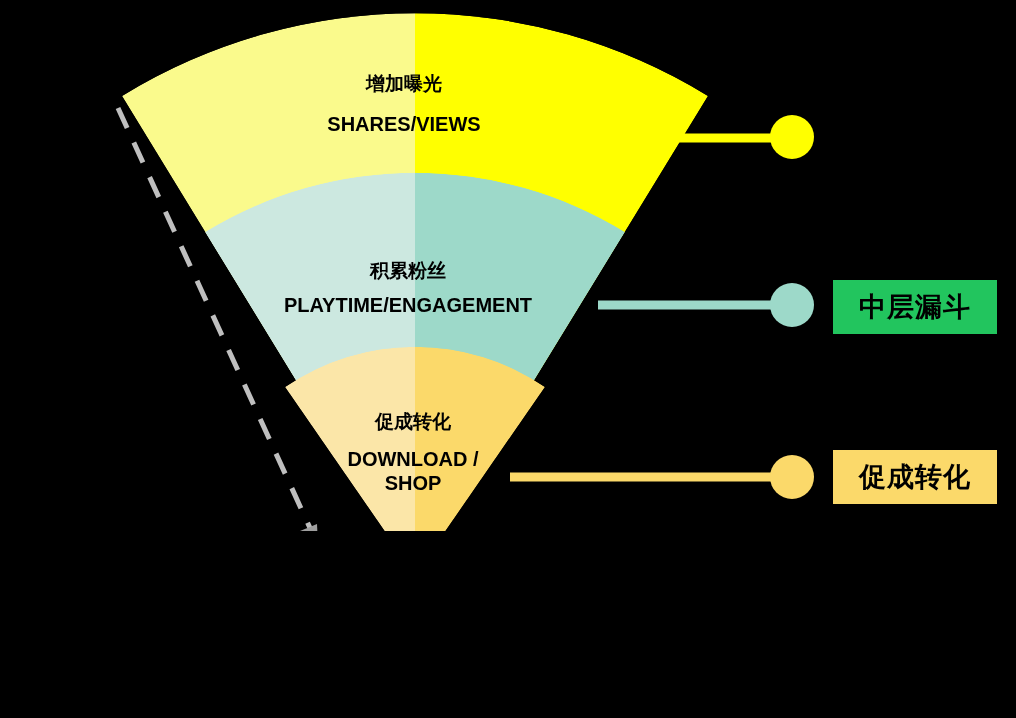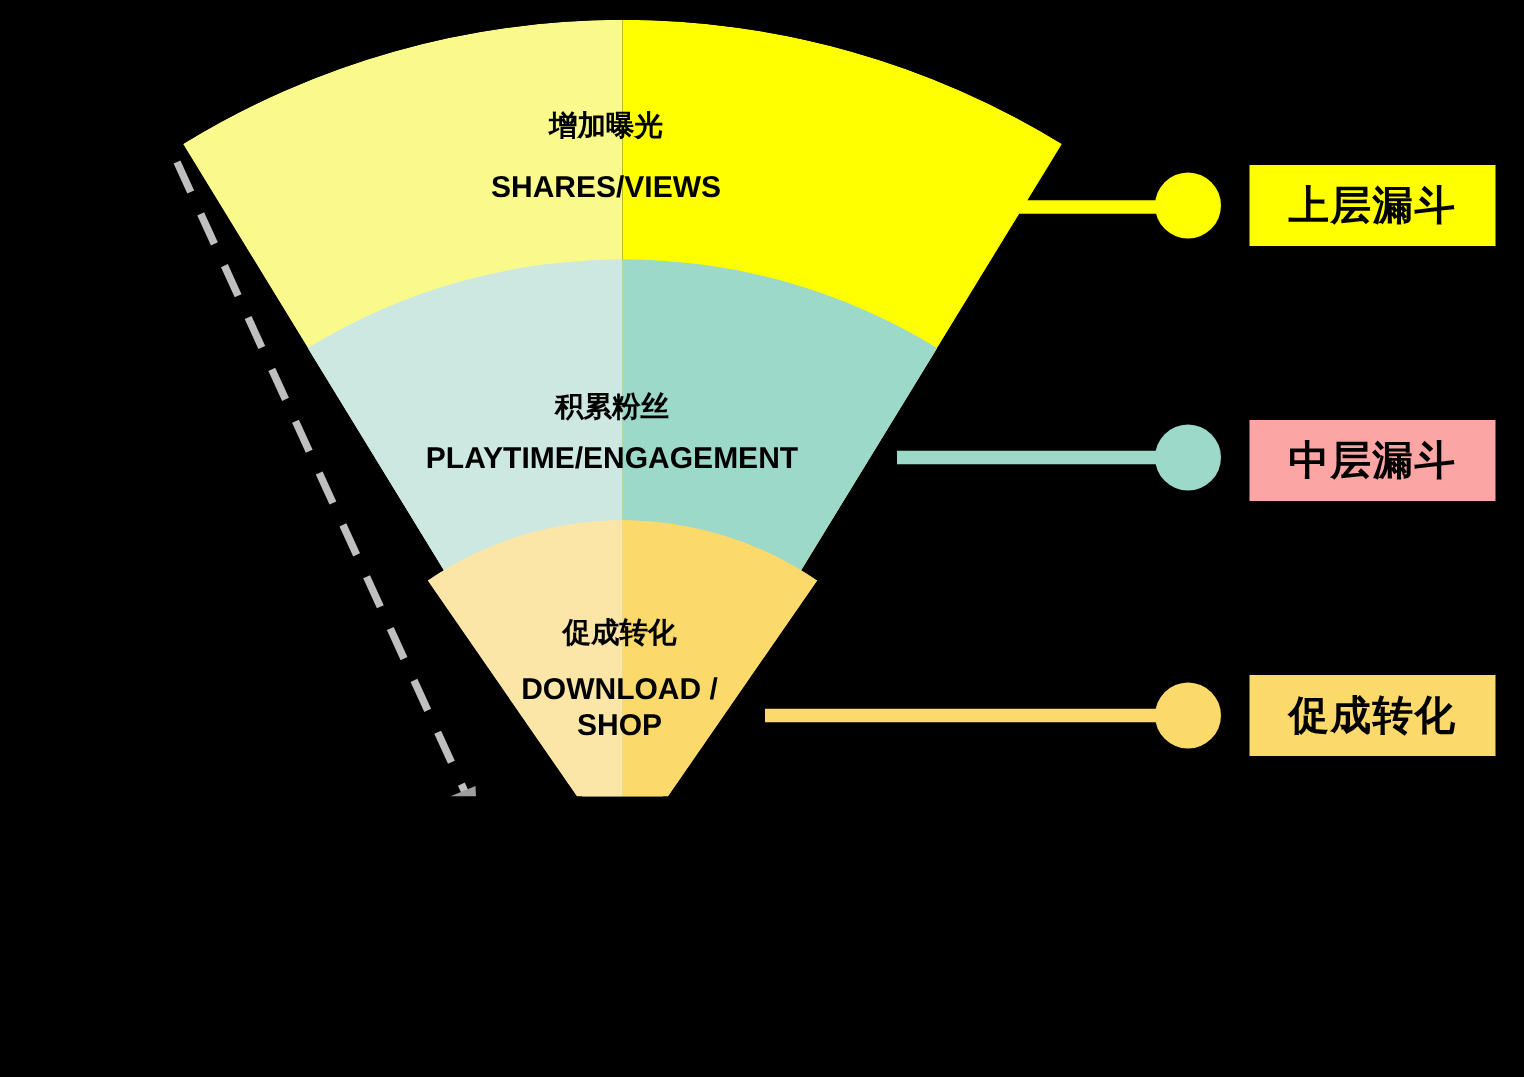--- a/index.html
+++ b/index.html
@@ -43,21 +43,21 @@
     display: flex;
     align-items: center;
     justify-content: center;
     font-weight: bold;
     font-size: 27px;
     color: #000000;
     letter-spacing: 1px;
     font-family: "Liberation Sans", sans-serif;
   }
   #badge-top    { left: 833px; top: 110px; width: 164px; height: 54px; background: #FFFF00; }
-  #badge-mid    { left: 833px; top: 280px; width: 164px; height: 54px; background: #fca5a5; text-align: right; }
+  #badge-mid    { left: 833px; top: 280px; width: 164px; height: 54px; background: #22c55e; text-align: right; }
   #badge-bottom { left: 833px; top: 450px; width: 164px; height: 54px; background: #FBD96A; }
 </style>
 </head>
 <body>
 
 <div id="stage">
 
   <svg id="funnel-svg" viewBox="0 0 1016 718">
     <defs>
       <clipPath id="clip-upper">
@@ -171,19 +171,18 @@
       <path d="M 422 573 C 430 570 439 573 442 579 C 437 577 431 577 426 580
                C 432 581 437 584 440 588 C 434 585 426 584 420 586 Z" fill="#1A1A1A"></path>
 
       <path d="M 382 591 C 386 606 399 615 412 613 C 423 611 431 602 433 591" fill="none" stroke="#1A1A1A" stroke-width="5" stroke-linecap="round"></path>
 
       <path d="M 416 606 C 423 605 429 608 429 614 C 429 620 424 624 419 623
                C 414 622 412 616 413 610 Z" fill="#F7447E"></path>
     </g>
   </svg>
 
-  <div class="badge" id="badge-top">上层漏斗</div>
 
   <div class="badge" id="badge-mid">中层漏斗</div>
 
   <div class="badge" id="badge-bottom">促成转化</div>
 
 </div>
 
 </body></html>

